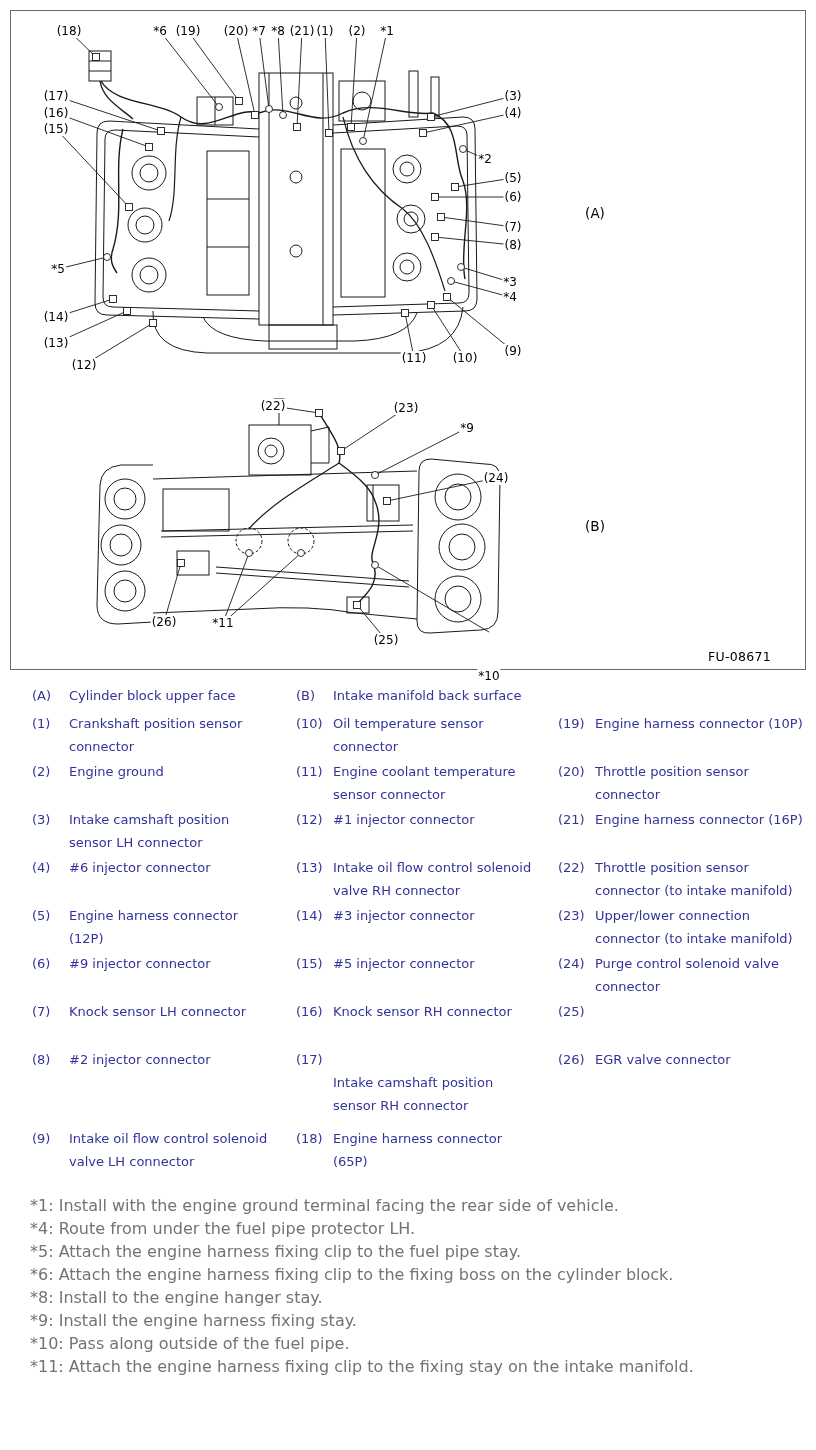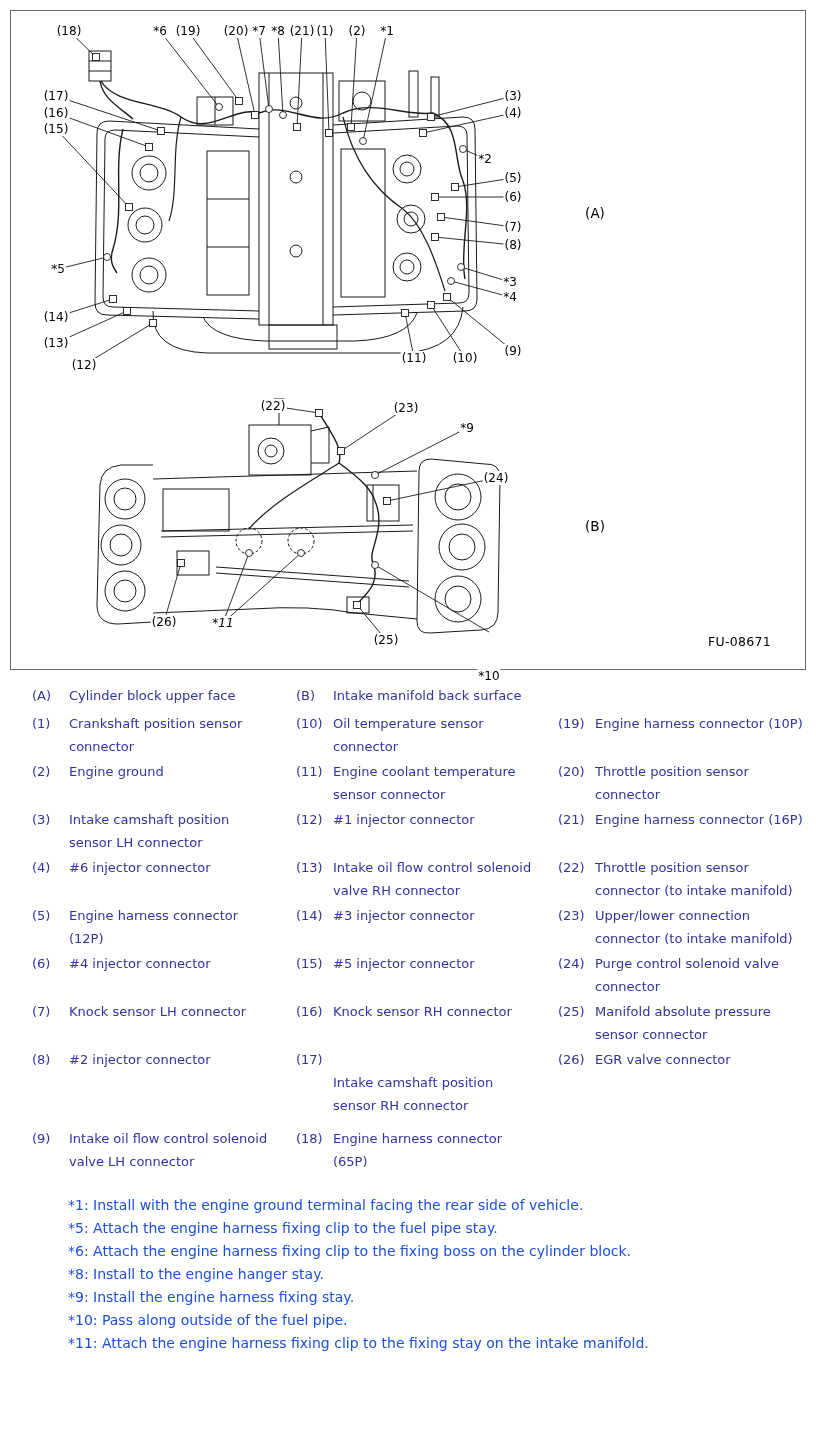--- a/index.html
+++ b/index.html
@@ -21,21 +21,21 @@
   .callout {
     position: absolute; transform: translate(-50%, -50%);
     font-size: 12px; line-height: 14px;
     background: #fff; padding: 0 1px; white-space: nowrap;
   }
   .view-label {
     position: absolute; transform: translate(-50%, -50%);
     font-size: 13.5px; background: #fff; padding: 0 2px;
   }
   .figure-code {
-    position: absolute; right: 34px; bottom: 20px;
+    position: absolute; right: 34px; bottom: 5px;
     font-size: 12.5px; letter-spacing: .3px;
   }
 
   
   .legend {
     position: absolute; left: 32px; top: 684px; width: 784px;
     color: #333399; font-size: 13px; line-height: 23px;
   }
   .legend-row {
     display: grid; grid-template-columns: 264px 262px 1fr;
@@ -48,21 +48,21 @@
   .col0 .legend-label { width: 200px; }
   .col1 .legend-label { width: 205px; }
   .col2 .legend-label { width: 218px; }
   .legend-cell.label-below { display: block; padding-bottom: 8px; }
   .legend-cell.label-below .legend-ref { display: block; }
   .legend-cell.label-below .legend-label { display: block; margin-left: 37px; }
 
   
   .footnotes {
     position: absolute; left: 30px; top: 1194px;
-    font-size: 14px; line-height: 23px; color: #1d4ed8; margin-left: 38px;
+    font-size: 16px; line-height: 23px; color: #737373;
   }
   .footnote { white-space: nowrap; }
 </style>
 </head>
 <body>
 
 <div class="figure-box">
   <svg width="794" height="658" viewBox="0 0 794 658">
 
     <g stroke="#1a1a1a" fill="none" stroke-width="1">
@@ -277,21 +277,21 @@
       <div class="callout" style="left: 499px; top: 286px;">*4</div>
       <div class="callout" style="left: 502px; top: 340px;">(9)</div>
       <div class="callout" style="left: 403px; top: 347px;">(11)</div>
       <div class="callout" style="left: 454px; top: 347px;">(10)</div>
       <div class="view-label" style="left: 584px; top: 515px;">(B)</div>
       <div class="callout" style="left: 262px; top: 395px;">(22)</div>
       <div class="callout" style="left: 395px; top: 397px;">(23)</div>
       <div class="callout" style="left: 456px; top: 417px;">*9</div>
       <div class="callout" style="left: 485px; top: 467px;">(24)</div>
       <div class="callout" style="left: 153px; top: 611px;">(26)</div>
-      <div class="callout" style="left: 212px; top: 612px; font-style: italic;">*11</div>
+      <div class="callout" style="left: 212px; top: 612px;">*11</div>
       <div class="callout" style="left: 375px; top: 629px;">(25)</div>
       <div class="callout" style="left: 478px; top: 621px; margin-top: 44px;">*10</div>
     </div>
 
   <div class="figure-code">FU-08671</div>
 </div>
 
 <div id="legend" class="legend">
     <div class="legend-row legend-header">
       <div class="legend-cell col0">
@@ -370,21 +370,21 @@
         <span class="legend-label">#3 injector connector</span>
       </div>
       <div class="legend-cell col2">
         <span class="legend-ref">(23)</span>
         <span class="legend-label">Upper/lower connection connector (to intake manifold)</span>
       </div>
     </div>
     <div class="legend-row">
       <div class="legend-cell col0">
         <span class="legend-ref">(6)</span>
-        <span class="legend-label">#4 injector connector</span>
+        <span class="legend-label">#9 injector connector</span>
       </div>
       <div class="legend-cell col1">
         <span class="legend-ref">(15)</span>
         <span class="legend-label">#5 injector connector</span>
       </div>
       <div class="legend-cell col2">
         <span class="legend-ref">(24)</span>
         <span class="legend-label">Purge control solenoid valve connector</span>
       </div>
     </div>
@@ -392,21 +392,20 @@
       <div class="legend-cell col0">
         <span class="legend-ref">(7)</span>
         <span class="legend-label">Knock sensor LH connector</span>
       </div>
       <div class="legend-cell col1">
         <span class="legend-ref">(16)</span>
         <span class="legend-label">Knock sensor RH connector</span>
       </div>
       <div class="legend-cell col2">
         <span class="legend-ref">(25)</span>
-        <span class="legend-label">Manifold absolute pressure sensor connector</span>
       </div>
     </div>
     <div class="legend-row">
       <div class="legend-cell col0">
         <span class="legend-ref">(8)</span>
         <span class="legend-label">#2 injector connector</span>
       </div>
       <div class="legend-cell col1 label-below">
         <span class="legend-ref">(17)</span>
         <span class="legend-label">Intake camshaft position sensor RH connector</span>
@@ -424,19 +423,20 @@
       <div class="legend-cell col1">
         <span class="legend-ref">(18)</span>
         <span class="legend-label">Engine harness connector (65P)</span>
       </div>
       <div class="legend-cell col2"></div>
     </div>
   </div>
 
 <div id="footnotes" class="footnotes">
     <div class="footnote">*1: Install with the engine ground terminal facing the rear side of vehicle.</div>
+    <div class="footnote">*4: Route from under the fuel pipe protector LH.</div>
     <div class="footnote">*5: Attach the engine harness fixing clip to the fuel pipe stay.</div>
     <div class="footnote">*6: Attach the engine harness fixing clip to the fixing boss on the cylinder block.</div>
     <div class="footnote">*8: Install to the engine hanger stay.</div>
     <div class="footnote">*9: Install the engine harness fixing stay.</div>
     <div class="footnote">*10: Pass along outside of the fuel pipe.</div>
     <div class="footnote">*11: Attach the engine harness fixing clip to the fixing stay on the intake manifold.</div>
   </div>
 
 </body></html>

